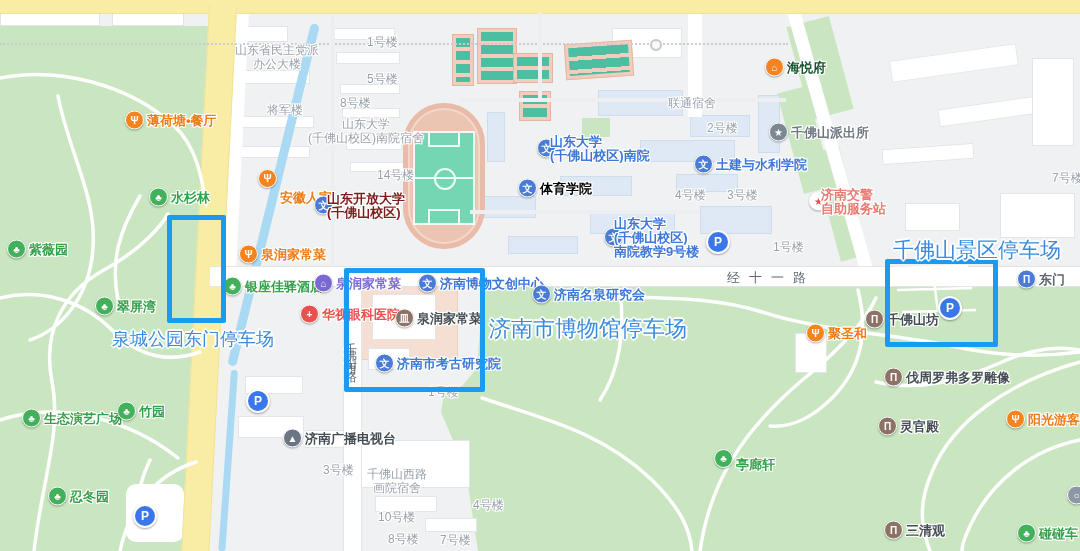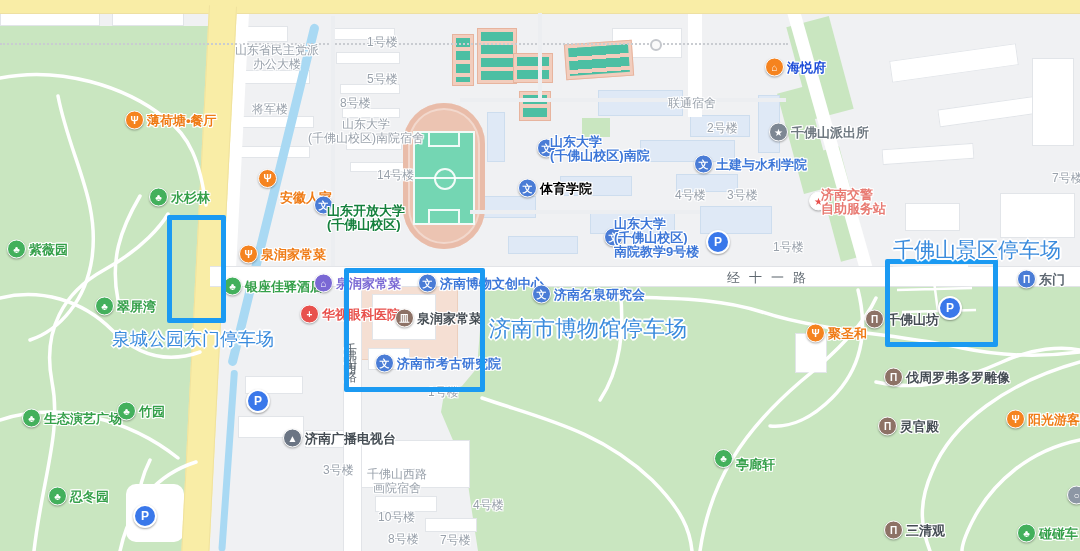--- a/index.html
+++ b/index.html
@@ -213,34 +213,34 @@
       <div class="poi" style="left: 258px; top: 178px;">
         <span class="ic" style="background: rgb(245, 131, 31);">Ψ</span>
         <span class="lb halo" style="color: rgb(239, 123, 21); margin-top: 40px;">安徽人家</span>
       </div>
       <div class="poi" style="left: 239px; top: 254px;">
         <span class="ic" style="background: rgb(245, 131, 31);">Ψ</span>
         <span class="lb halo" style="color: rgb(239, 123, 21);">泉润家常菜</span>
       </div>
       <div class="poi" style="left: 765px; top: 67px;">
         <span class="ic" style="background: rgb(245, 131, 31);">⌂</span>
-        <span class="lb halo" style="color: #1d4ed8;">海悦府</span>
+        <span class="lb halo" style="color: #14532d;">海悦府</span>
       </div>
       <div class="poi" style="left: 806px; top: 333px;">
         <span class="ic" style="background: rgb(245, 131, 31);">Ψ</span>
         <span class="lb halo" style="color: rgb(239, 123, 21);">聚圣和</span>
       </div>
       <div class="poi" style="left: 1006px; top: 419px;">
         <span class="ic" style="background: rgb(245, 131, 31);">Ψ</span>
         <span class="lb halo" style="color: rgb(239, 123, 21);">阳光游客餐厅</span>
       </div>
       <div class="poi" style="left: 314px; top: 205px;">
         <span class="ic" style="background: rgb(74, 124, 214);">文</span>
       </div>
-      <div class="ml halo" style="left: 327px; top: 192px; color: #15803d; margin-top: 12px;"><span>山东开放大学</span><br><span>(千佛山校区)</span></div>
+      <div class="ml halo" style="left: 327px; top: 192px; color: #7f1d1d;"><span>山东开放大学</span><br><span>(千佛山校区)</span></div>
       <div class="poi" style="left: 537px; top: 148px;">
         <span class="ic" style="background: rgb(74, 124, 214);">文</span>
       </div>
       <div class="ml halo" style="left: 550px; top: 135px; color: rgb(61, 119, 216);"><span>山东大学</span><br><span>(千佛山校区)南院</span></div>
       <div class="poi" style="left: 518px; top: 188px;">
         <span class="ic" style="background: rgb(74, 124, 214);">文</span>
         <span class="lb halo" style="color: #000000;">体育学院</span>
       </div>
       <div class="poi" style="left: 694px; top: 164px;">
         <span class="ic" style="background: rgb(74, 124, 214);">文</span>
@@ -307,21 +307,21 @@
         <span class="lb halo" style="color: rgb(69, 77, 84);">三清观</span>
       </div>
       <div class="poi" style="left: 1067px; top: 495px;">
         <span class="ic" style="background: rgb(141, 151, 165);">○</span>
       </div>
       <div class="pmark" style="left: 718px; top: 242px;">P</div>
       <div class="pmark" style="left: 258px; top: 401px;">P</div>
       <div class="pmark" style="left: 145px; top: 516px;">P</div>
       <div class="pmark" style="left: 950px; top: 308px;">P</div>
       <div class="blabel halo center" style="left: 277px; top: 57px;"><span>山东省民主党派</span><br><span>办公大楼</span></div>
-      <div class="blabel halo" style="left: 252px; top: 110px; font-family: Liberation Mono, monospace;">将军楼</div>
+      <div class="blabel halo" style="left: 267px; top: 110px;">将军楼</div>
       <div class="blabel halo" style="left: 367px; top: 42px;">1号楼</div>
       <div class="blabel halo" style="left: 367px; top: 79px;">5号楼</div>
       <div class="blabel halo" style="left: 340px; top: 103px;">8号楼</div>
       <div class="blabel halo center" style="left: 366px; top: 131px;"><span>山东大学</span><br><span>(千佛山校区)南院宿舍</span></div>
       <div class="blabel halo" style="left: 377px; top: 175px;">14号楼</div>
       <div class="blabel halo" style="left: 668px; top: 103px; text-align: center;">联通宿舍</div>
       <div class="blabel halo" style="left: 707px; top: 128px;">2号楼</div>
       <div class="blabel halo" style="left: 675px; top: 195px;">4号楼</div>
       <div class="blabel halo" style="left: 727px; top: 195px;">3号楼</div>
       <div class="blabel halo" style="left: 773px; top: 247px;">1号楼</div>

